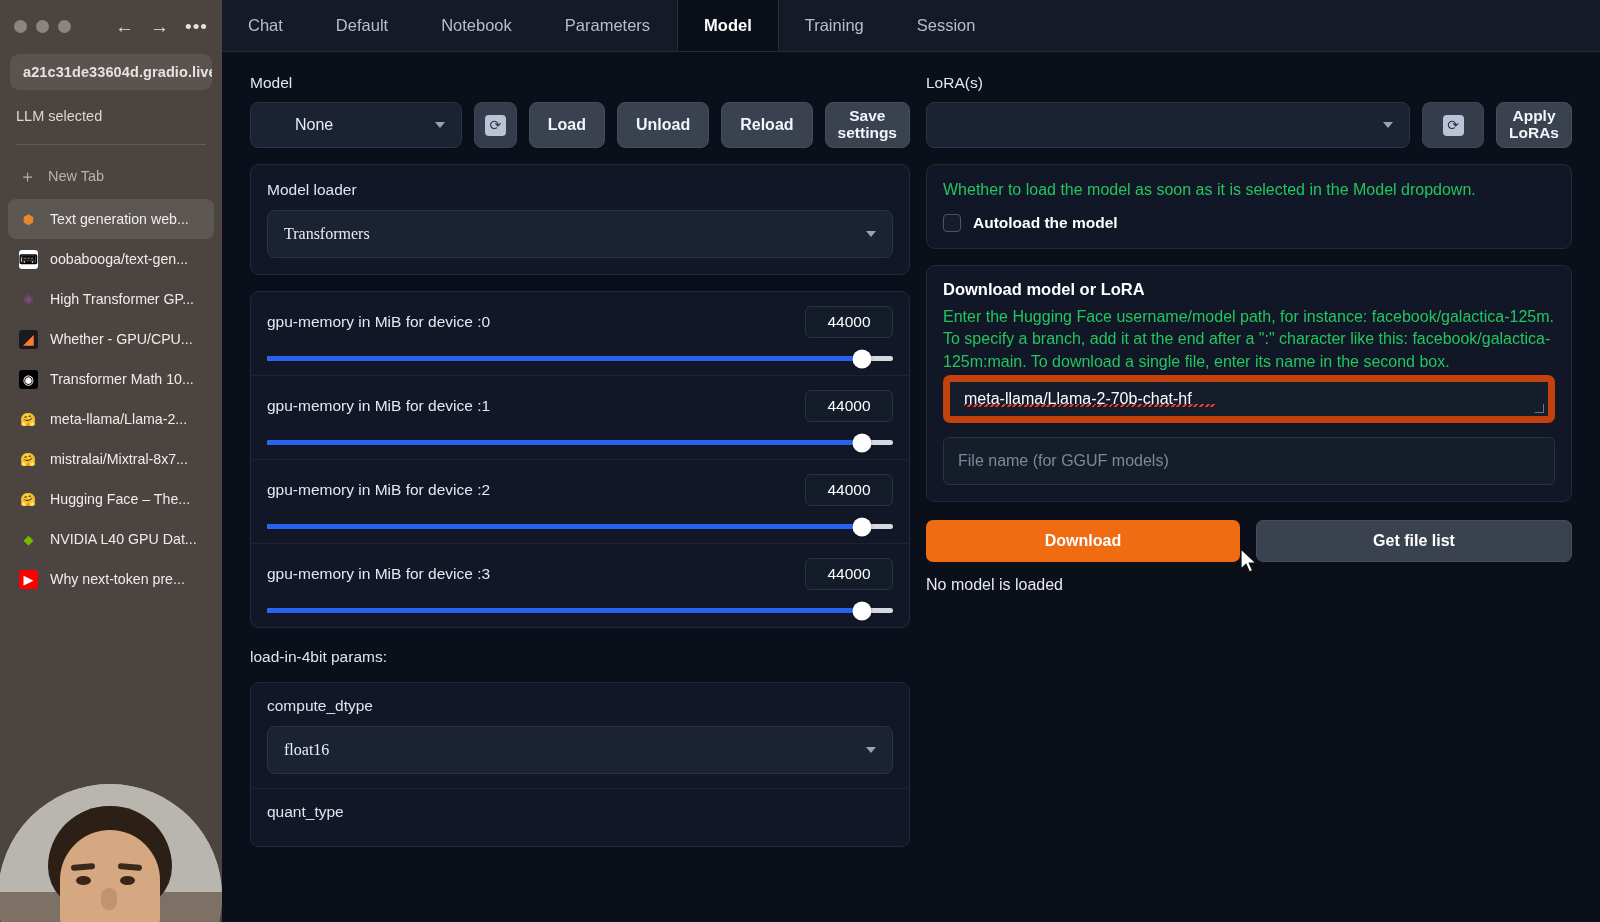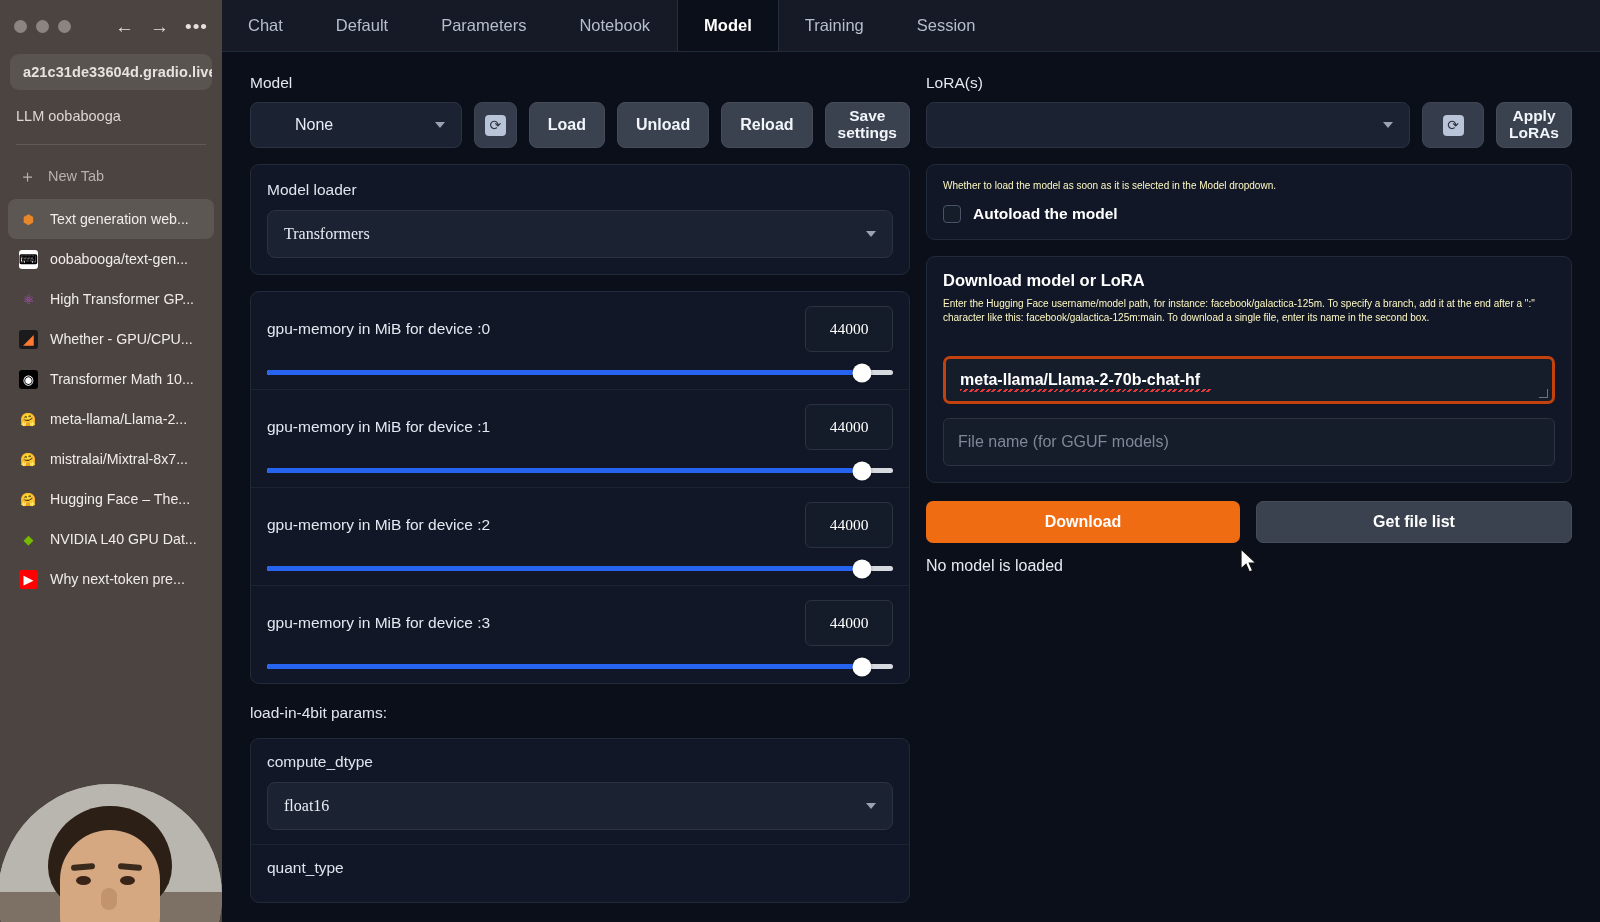--- a/index.html
+++ b/index.html
@@ -214,24 +214,24 @@
 
   
   .slider-box {
     border-bottom: 1px solid #1c2432;
     padding: 14px 16px 14px 16px;
   }
   .slider-box:last-child { border-bottom: none; }
   .sl-head { display: flex; align-items: center; justify-content: space-between; }
   .sl-label { color: #e3e8f1; font-size: 15.5px; }
   .sl-num {
-    width: 88px; height: 46px; border-radius: 6px;
+    width: 88px; height: 32px; border-radius: 6px;
     background: #141b29; border: 1px solid #2b3343;
     display: flex; align-items: center; justify-content: center;
-    color: #ffffff; font-size: 15.5px; font-family: Liberation Serif, serif;
+    color: #ffffff; font-size: 15.5px;
   }
   .track {
     position: relative; margin-top: 18px;
     height: 5px; border-radius: 3px; background: #d6d9de;
   }
   .track .fill {
     position: absolute; left: 0; top: 0; height: 5px;
     border-radius: 3px; background: #2563f0;
   }
   .track .thumb {
@@ -247,34 +247,34 @@
     color: #dfe4ee; font-size: 15.5px;
   }
 
   
   .dd-lora { flex: 1 1 auto; height: 46px; }
   .info-card {
     margin-top: 16px;
     background: #111726; border: 1px solid #222a3a;
     border-radius: 9px; padding: 14px 16px 16px 16px;
   }
-  .help-text { color: #fef9c3; font-size: 10px; line-height: 1.42; }
+  .help-text { color: #22c55e; font-size: 16px; line-height: 1.42; }
   .chk-row { display: flex; align-items: center; gap: 12px; margin-top: 12px; }
   .chkbox {
     width: 18px; height: 18px; border-radius: 4px;
     border: 1.5px solid #4b5466; background: #151c2a;
   }
   .chk-label { color: #ffffff; font-size: 15.5px; font-weight: 600; }
 
   .dl-title { color: #ffffff; font-size: 16.5px; font-weight: 600; margin-bottom: 7px; }
   .textarea {
-    margin-top: 30px; width: 100%; height: 48px;
-    border-radius: 7px; background: #151c2a; border: 3px solid #c2410c;
+    margin-top: 1px; width: 100%; height: 48px;
+    border-radius: 7px; background: #151c2a; border: 7px solid #c2410c;
     display: flex; align-items: center; padding: 0 14px;
-    color: #ffffff; font-size: 16px; font-weight: 700;
+    color: #ffffff; font-size: 16px; font-weight: 400;
     position: relative;
   }
   .squiggle {
     position: absolute; left: 14px; bottom: 9px; height: 3px;
     background: repeating-linear-gradient(135deg,#e03a3a 0 2px, transparent 2px 4px);
   }
   .resize-grip {
     position: absolute; right: 4px; bottom: 3px;
     width: 9px; height: 9px;
     border-right: 1.5px solid #6b7487; border-bottom: 1.5px solid #6b7487;
@@ -324,21 +324,21 @@
         <span class="nav-ic">←</span>
         <span class="nav-ic">→</span>
         <span class="nav-ic dots">•••</span>
       </div>
     </div>
 
     <div class="urlbar">
       <span>a21c31de33604d.gradio.live</span>
     </div>
 
-    <div class="tabtitle">LLM oobabooga</div>
+    <div class="tabtitle">LLM selected</div>
 
     <div class="sb-divider"></div>
 
     <div class="newtab">
       <span class="plus">＋</span>
       <span>New Tab</span>
     </div>
 
     <div class="sb-list">
       <div class="sb-item active">
@@ -398,22 +398,22 @@
 
       </div>
     </div>
   </div>
 
   <div class="main">
 
     <div class="tabbar">
       <div class="tab">Chat</div>
       <div class="tab">Default</div>
+      <div class="tab">Notebook</div>
       <div class="tab">Parameters</div>
-      <div class="tab">Notebook</div>
       <div class="tab active">Model</div>
       <div class="tab">Training</div>
       <div class="tab">Session</div>
     </div>
 
     <div class="content">
 
       <div class="col-left">
 
         <div class="section-label">Model</div>

